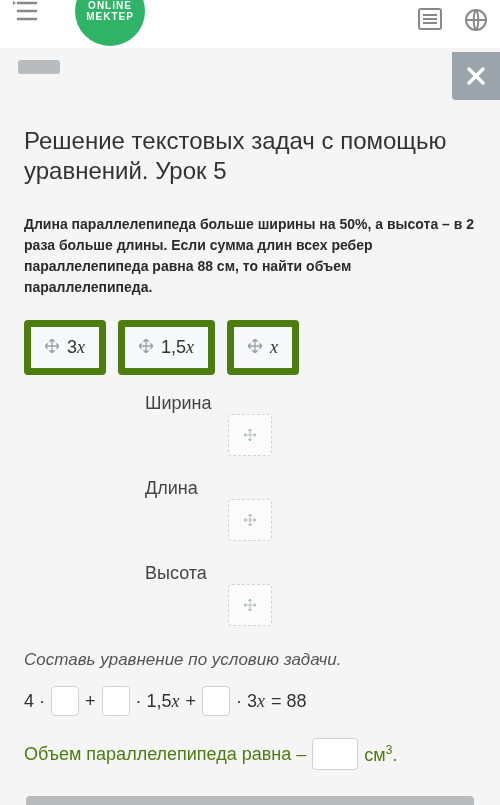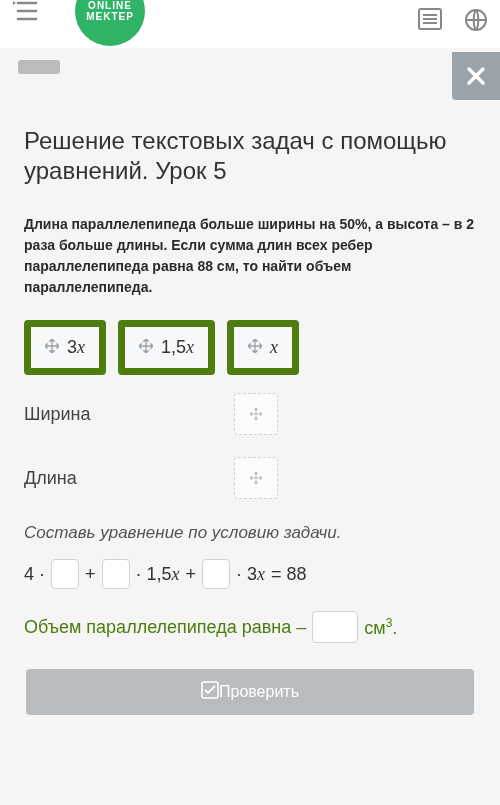--- a/index.html
+++ b/index.html
@@ -78,21 +78,21 @@
     border-radius: 4px;
     padding: 10px 14px;
     display:flex; align-items:center; gap:8px;
     font-size: 18px;
     color:#333;
     cursor: grab;
   }
   .token .move-ic { color:#9aa0a5; }
   .var { font-style: italic; font-family: 'Times New Roman', serif; }
   .rows { display:flex; flex-direction:column; gap:22px; margin-bottom: 24px; }
-  .row { display:flex; align-items:center; }
+  .row { display:flex; align-items:center;flex-direction:column; }
   .row-label { font-size:18px; color:#444; width: 210px; }
   .drop {
     width: 44px; height: 42px;
     border: 1px dashed #cfd3d6;
     background:#fbfbfb;
     border-radius:4px;
     display:flex; align-items:center; justify-content:center;
     color:#b5b9bc;
   }
   .instr { font-style: italic; color:#555; font-size:17px; margin-bottom: 16px; }
@@ -194,20 +194,28 @@
       </div>
     </div>
     <div class="row">
       <span class="row-label">Длина</span>
       <div class="drop">
         <svg width="14" height="14" viewBox="0 0 14 14">
             <path d="M7 1l1.5 1.5h-3zM1 7l1.5-1.5v3zM13 7l-1.5 1.5v-3zM7 13l-1.5-1.5h3zM7 3v8M3 7h8" stroke="currentColor" stroke-width="1" fill="currentColor"></path>
           </svg>
       </div>
     </div>
+    <div class="row">
+      <span class="row-label">Высота</span>
+      <div class="drop">
+        <svg width="14" height="14" viewBox="0 0 14 14">
+            <path d="M7 1l1.5 1.5h-3zM1 7l1.5-1.5v3zM13 7l-1.5 1.5v-3zM7 13l-1.5-1.5h3zM7 3v8M3 7h8" stroke="currentColor" stroke-width="1" fill="currentColor"></path>
+          </svg>
+      </div>
+    </div>
   </div>
 
   <p class="instr">Составь уравнение по условию задачи.</p>
 
   <div class="equation">
     <span>4 ·</span>
     <span class="blank"></span>
     <span>+</span>
     <span class="blank"></span>
     <span><span>· 1,5</span><span class="var">x</span></span>

